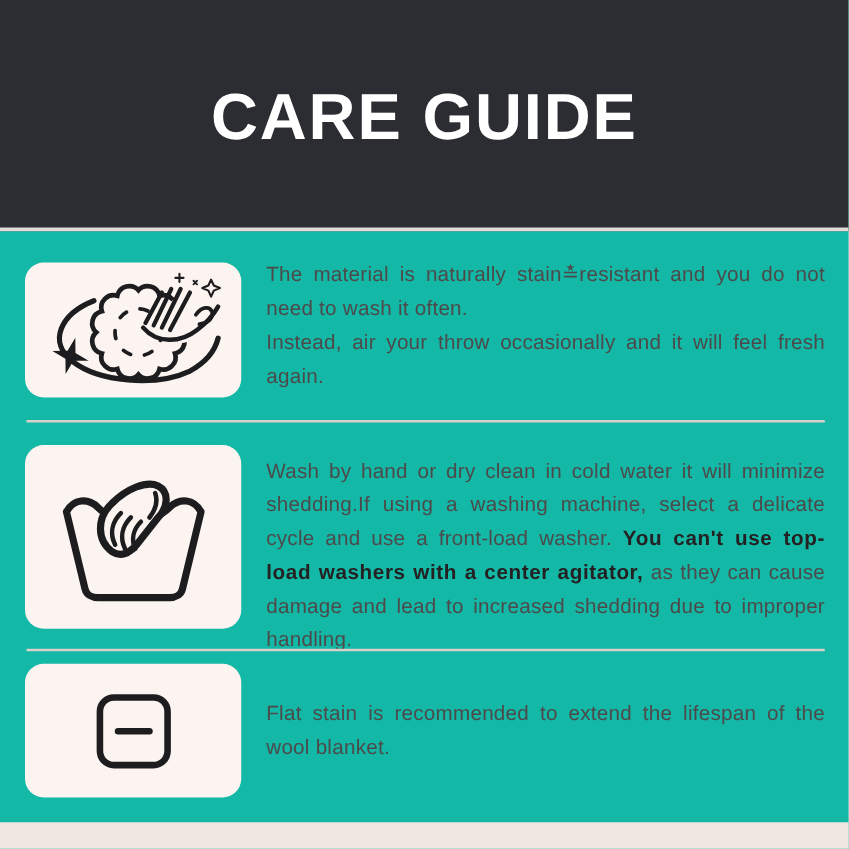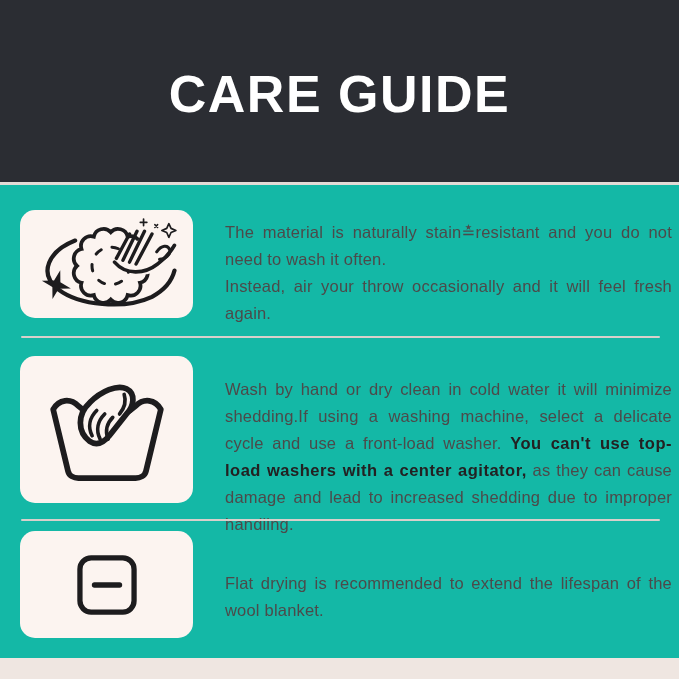--- a/index.html
+++ b/index.html
@@ -19,21 +19,21 @@
   }
   
   .card{
     position:absolute;left:20px;width:173px;background:#fcf4f0;
     border-radius:15px;display:flex;align-items:center;justify-content:center;
   }
   .card1{top:210px;height:108px;}
   .card2{top:356px;height:147px;}
   .card3{top:531px;height:107px;}
   .text{
-    position:absolute;left:213px;width:447px;margin:12px;
+    position:absolute;left:213px;width:447px;margin:0;
     font-size:16.5px;line-height:27px;color:#4c4a4a;
     letter-spacing:0.2px;text-align:justify;
   }
   .text1{top:207px;}
   .text2{top:364px;}
   .text3{top:558px;}
   .bold{font-weight:bold;color:#232122;letter-spacing:0.5px;}
   .divider{
     position:absolute;left:21px;width:639px;height:2px;
     background:#d8d0cb;border-radius:1px;
@@ -106,15 +106,15 @@
   <div class="divider divider2"></div>
 
   <div class="card card3">
     <span>
       <svg width="66" height="66" viewBox="0 0 100 100" fill="none">
         <rect x="9" y="9" width="82" height="82" rx="17" stroke="#1d1c1e" stroke-width="8"></rect>
         <path d="M31,50 L69,50" stroke="#1d1c1e" stroke-width="8" stroke-linecap="round"></path>
       </svg>
     </span>
   </div>
-  <p class="text text3">Flat drying is recommended to extend the lifespan of the wool blanket.</p>
+  <p class="text text3">Flat stain is recommended to extend the lifespan of the wool blanket.</p>
 
 </div>
 
 </body></html>

